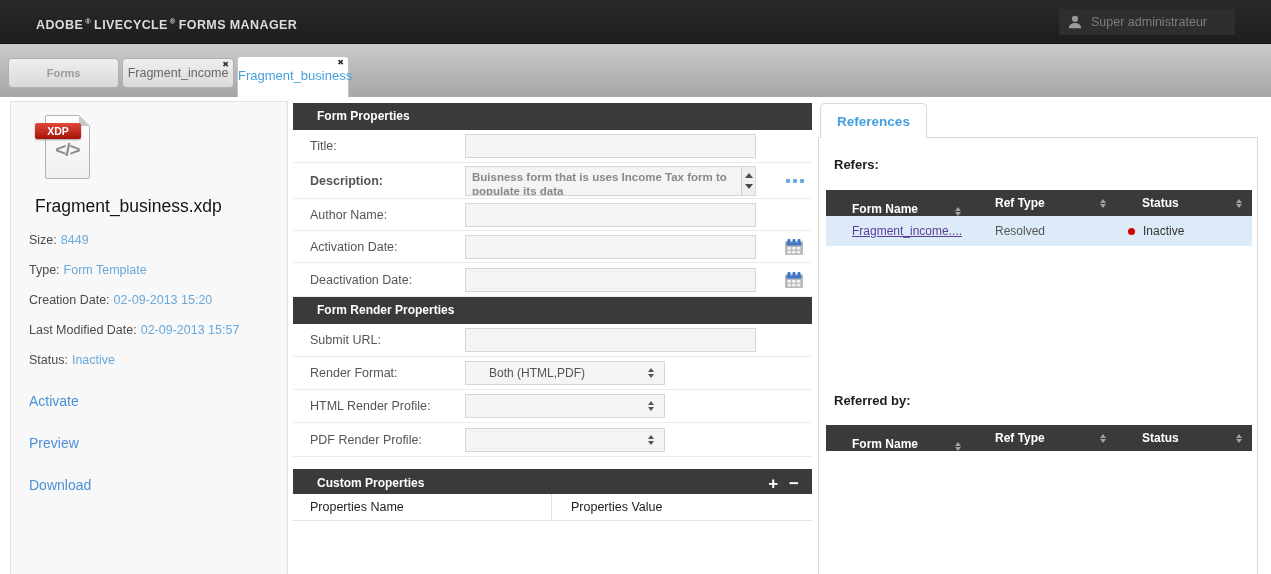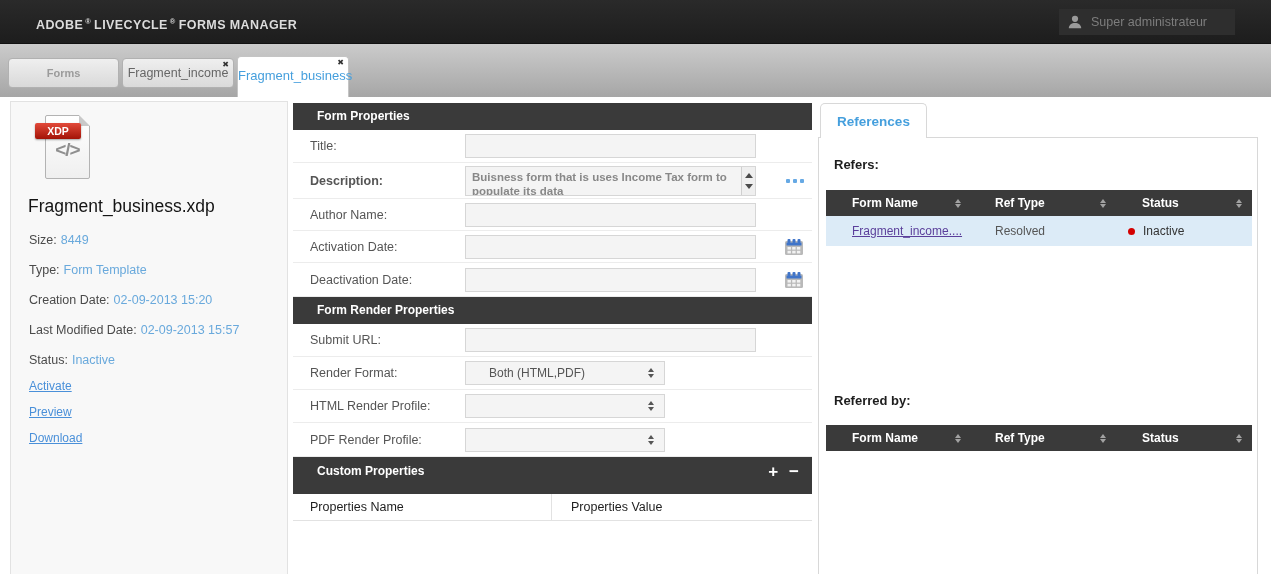--- a/index.html
+++ b/index.html
@@ -47,27 +47,27 @@
   .xdp-icon{position:relative; margin:13px 0 0 24px; width:56px; height:66px;}
   .xdp-page{position:absolute; left:10px; top:0; width:45px; height:64px;
     background:linear-gradient(#ffffff,#efefef); border:1px solid #b3b3b3; border-radius:2px;}
   .xdp-fold{position:absolute; right:-1px; top:-1px; width:11px; height:11px;
     background:linear-gradient(225deg,#f8f8f8 48%,#c9c9c9 52%);}
   .xdp-badge{position:absolute; left:0; top:8px; width:46px; height:16px;
     background:linear-gradient(#e24a3a,#a31307); color:#fff; font-weight:bold; font-size:10.5px;
     text-align:center; line-height:16px; border-radius:2px; box-shadow:0 1px 2px rgba(0,0,0,.35);}
   .xdp-glyph{position:absolute; left:10px; top:24px; width:45px; text-align:center;
     color:#8f8f8f; font-weight:bold; font-size:19px; letter-spacing:-1px;}
-  .filename{margin:15px 0 0 17px; font-size:17.5px; color:#141414;}
+  .filename{margin:15px 0 0 24px; font-size:17.5px; color:#141414;}
   .meta{margin:12px 0 0 18px;}
   .meta-row{margin-top:16px; font-size:12.5px; color:#4a4a4a;}
   .meta-row .v{color:var(--value-blue); margin-left:4px;}
   .file-links{margin:12px 0 0 18px;}
-  .file-link{margin-top:12px; font-size:12px; color:var(--link-blue);
-    text-decoration:underline; cursor:pointer; width:max-content;}
+  .file-link{margin-top:26px; font-size:14px; color:var(--link-blue);
+    cursor:pointer; width:max-content;}
 
   
   .props-col{position:absolute; left:293px; top:6px; width:519px;}
   .sec-h{position:relative; height:27px; background:var(--header-dark); color:#fff;
     font-size:12px; font-weight:bold; line-height:27px; padding-left:24px;}
   .frow{position:relative; background:#fff; border-bottom:1px solid #ececec;}
   .frow .lbl{position:absolute; left:17px; top:50%; transform:translateY(-50%);
     color:#555; font-size:12.5px;}
   .tin{position:absolute; left:172px; top:50%; transform:translateY(-50%);
     width:291px; height:24px; background:#f4f4f4; border:1px solid #d6d6d6;
@@ -89,41 +89,41 @@
   .cal{position:absolute; left:491px; top:50%; transform:translateY(-50%); width:20px; height:18px; cursor:pointer;}
   .sel{position:absolute; left:172px; top:50%; transform:translateY(-50%);
     width:200px; height:24px; background:#f4f4f4; border:1px solid #d6d6d6;
     line-height:22px; padding-left:23px; font-size:12px; color:#555; cursor:pointer;}
   .sel-ud{position:absolute; right:10px; top:50%; transform:translateY(-50%);
     display:flex; flex-direction:column; align-items:center; gap:2px;}
   .sel-ud .u{width:0;height:0;border-left:3.5px solid transparent;border-right:3.5px solid transparent;border-bottom:4px solid #555;}
   .sel-ud .d{width:0;height:0;border-left:3.5px solid transparent;border-right:3.5px solid transparent;border-top:4px solid #555;}
   .cp-btns{position:absolute; right:13px; top:0; height:29px; display:flex; gap:11px; align-items:center;}
   .cp-btn{color:#fff; font-size:17px; font-weight:bold; line-height:17px; cursor:pointer;}
-  .cp-h{height:37px; line-height:29px;}
+  .cp-h{height:25px; line-height:29px;margin-top:12px;}
   .cp-cols{display:flex; height:27px; background:#fff; border-bottom:1px solid #e2e2e2;
     font-size:12.5px; color:#1e1e1e; line-height:27px;}
   .cp-c1{width:259px; border-right:1px solid #e2e2e2; padding-left:17px;}
   .cp-c2{padding-left:19px;}
 
   
   .refs-tab{position:absolute; left:820px; top:6px; width:107px; height:35px;
     background:#fff; border:1px solid #d8d8d8; border-bottom:none; border-radius:5px 5px 0 0;
     text-align:center; line-height:35px; color:var(--accent-blue); font-weight:bold;
     font-size:13.5px; z-index:2; cursor:pointer;}
   .refs-panel{position:absolute; left:818px; top:40px; width:440px; height:564px;
     border:1px solid #d8d8d8; background:#fff; z-index:1;}
   .refs-label{position:absolute; left:15px; font-weight:bold; font-size:13px; color:#1d1d1d;}
   .rl1{top:19px;} .rl2{top:255px;}
   .rtable{position:absolute; left:7px; width:426px;}
   .rt1{top:52px;} .rt2{top:287px;}
   .thead{height:26px; background:var(--header-dark); display:flex; color:#fff;
     font-size:12px; font-weight:bold;}
   .th{display:flex; align-items:center;}
-  .th1{width:145px; padding-left:26px;} .th2{width:145px; padding-left:24px;} .th3{flex:1; padding-left:26px;}
+  .th1{width:145px; padding-left:26px;align-items:flex-end;} .th2{width:145px; padding-left:24px;} .th3{flex:1; padding-left:26px;}
   .sort{margin-left:auto; margin-right:10px; display:flex; flex-direction:column;
     align-items:center; gap:1px; cursor:pointer;}
   .sort .u{width:0;height:0;border-left:3.5px solid transparent;border-right:3.5px solid transparent;border-bottom:4px solid #a2a2a2;}
   .sort .d{width:0;height:0;border-left:3.5px solid transparent;border-right:3.5px solid transparent;border-top:4px solid #a2a2a2;}
   .trow{height:30px; background:#dcebf7; display:flex; align-items:center; font-size:12px;}
   .td1{width:145px; padding-left:26px;} .td2{width:145px; padding-left:24px; color:#555;}
   .td3{flex:1; padding-left:12px; display:flex; align-items:center; gap:8px; color:#333;}
   .form-link{color:var(--visited-link-purple); text-decoration:underline; cursor:pointer;}
   .status-dot{width:7px; height:7px; border-radius:50%; background:var(--status-red);}
 </style>

